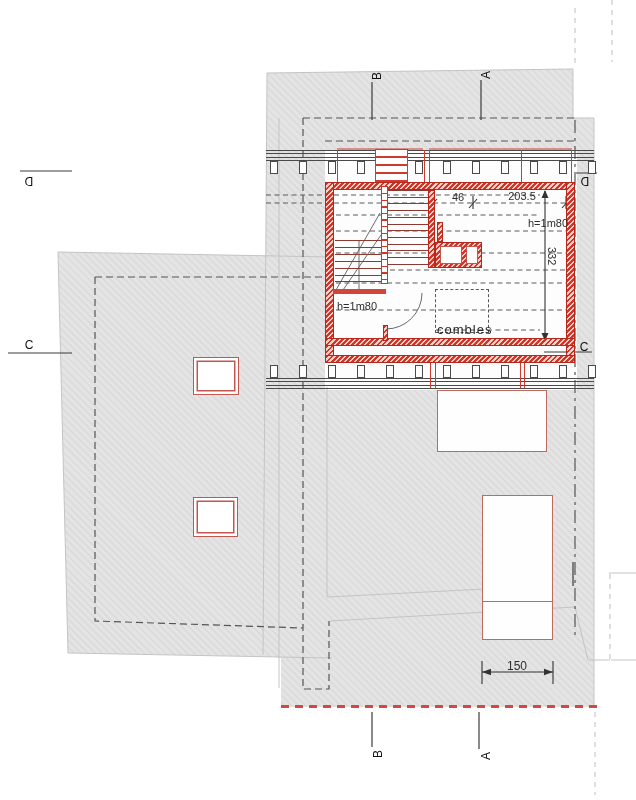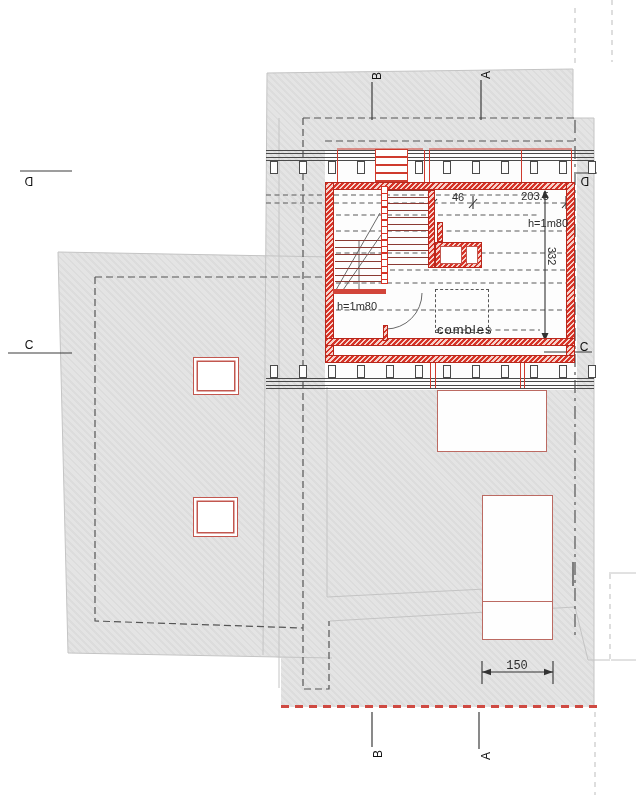--- a/index.html
+++ b/index.html
@@ -217,25 +217,25 @@
   <div class="orect" style="left:437px;top:390px;width:110px;height:62px;"></div>
   <div class="orect" style="left:482px;top:495px;width:71px;height:145px;"></div>
   <div class="abs" style="left:482px;top:601px;width:71px;height:0;border-top:1.3px solid #bc6a62;"></div>
 
   <div class="combles-rect" style="left:435px;top:289px;width:54px;height:44px;"></div>
   <div class="room-label" style="left:437px;top:322px;">combles</div>
 
   <div class="reddash" style="left:281px;top:705px;width:316px;"></div>
 
   <div class="dimtxt" style="left:447px;top:191px;width:22px;text-align:center;">46</div>
-  <div class="dimtxt" style="left:515px;top:190px;width:40px;text-align:center;">203.5</div>
+  <div class="dimtxt" style="left:502px;top:190px;width:40px;text-align:center;">203.5</div>
   <div class="dimtxt" style="left:528px;top:217px;">h=1m80</div>
   <div class="dimtxt vtxt" style="left:558px;top:247px;">332</div>
   <div class="dimtxt" style="left:337px;top:300px;">h=1m80</div>
-  <div class="dimtxt" style="left:502px;top:659px;width:30px;text-align:center;font-size:12px;font-family:Liberation Mono, monospace;">150</div>
+  <div class="dimtxt" style="left:502px;top:659px;width:30px;text-align:center;font-size:12px;">150</div>
 
   <div class="ltr" style="left:369px;top:68px;transform:rotate(-90deg);">B</div>
   <div class="ltr" style="left:478px;top:67px;transform:rotate(-90deg);">A</div>
   <div class="ltr" style="left:370px;top:746px;transform:rotate(-90deg);">B</div>
   <div class="ltr" style="left:478px;top:748px;transform:rotate(-90deg);">A</div>
   <div class="ltr" style="left:21px;top:173px;transform:rotate(180deg);">D</div>
   <div class="ltr" style="left:21px;top:337px;">C</div>
   <div class="ltr" style="left:577px;top:173px;transform:rotate(180deg);">D</div>
   <div class="ltr" style="left:576px;top:339px;">C</div>
 </div>

